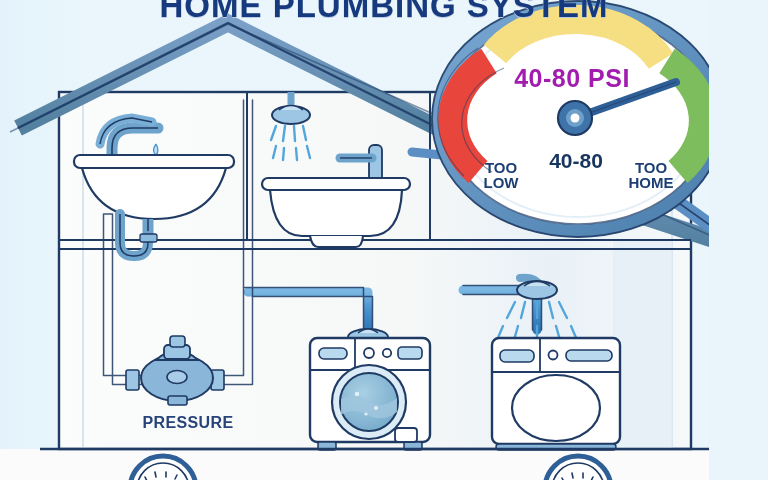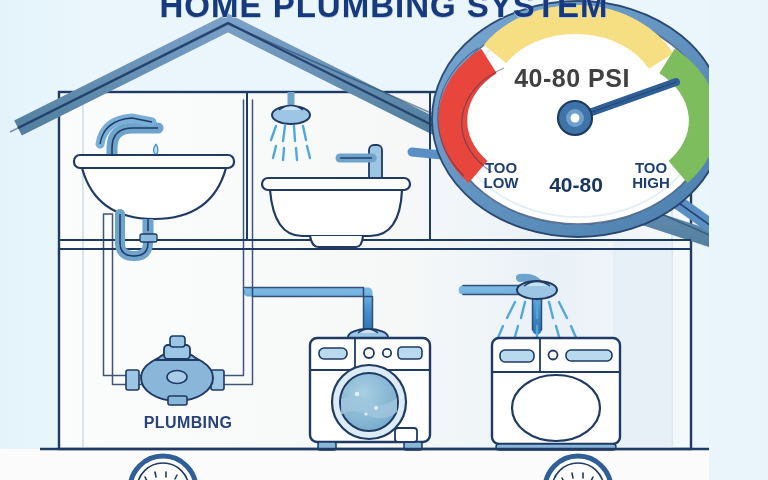--- a/index.html
+++ b/index.html
@@ -18,23 +18,23 @@
     font-weight:bold;
     letter-spacing:1px;
     color:#163a7d;
     font-family:"Liberation Sans", sans-serif;
     text-shadow:0 1px 0 #b9cbe4;
     pointer-events:none;
   }
 
   .lbl{position:absolute;color:#1d3f74;font-weight:bold;font-family:"Liberation Sans",sans-serif;text-align:center;line-height:1.02;}
 
-  .gauge-arc-label{left:477px;top:66px;width:190px;font-size:25px;letter-spacing:0.5px;color:#404040;}
+  .gauge-arc-label{left:477px;top:66px;width:190px;font-size:25px;letter-spacing:0.5px;color:#a21caf;}
   .gauge-low{left:470px;top:160px;width:62px;font-size:15px;color:#1d3f74;}
-  .gauge-mid{left:528px;top:150px;width:96px;font-size:21px;color:#17355f;margin-top:24px;}
+  .gauge-mid{left:528px;top:150px;width:96px;font-size:21px;color:#17355f;}
   .gauge-high{left:620px;top:160px;width:62px;font-size:15px;color:#1d3f74;}
 
   .regulator-label{left:108px;top:415px;width:160px;font-size:16px;letter-spacing:0.4px;color:#27437a;}
 </style>
 </head>
 <body>
 
 <div id="stage">
 
   <svg id="art" viewBox="0 0 768 480">
@@ -312,20 +312,20 @@
     <div>TOO</div>
     <div>LOW</div>
   </div>
 
   <div class="lbl gauge-mid">
     <div>40-80</div>
   </div>
 
   <div class="lbl gauge-high">
     <div>TOO</div>
-    <div>HIGH</div>
+    <div>HOME</div>
   </div>
 
   <div class="lbl regulator-label">
-    <div>PLUMBING</div>
+    <div>PRESSURE</div>
   </div>
 
 </div>
 
 </body></html>

